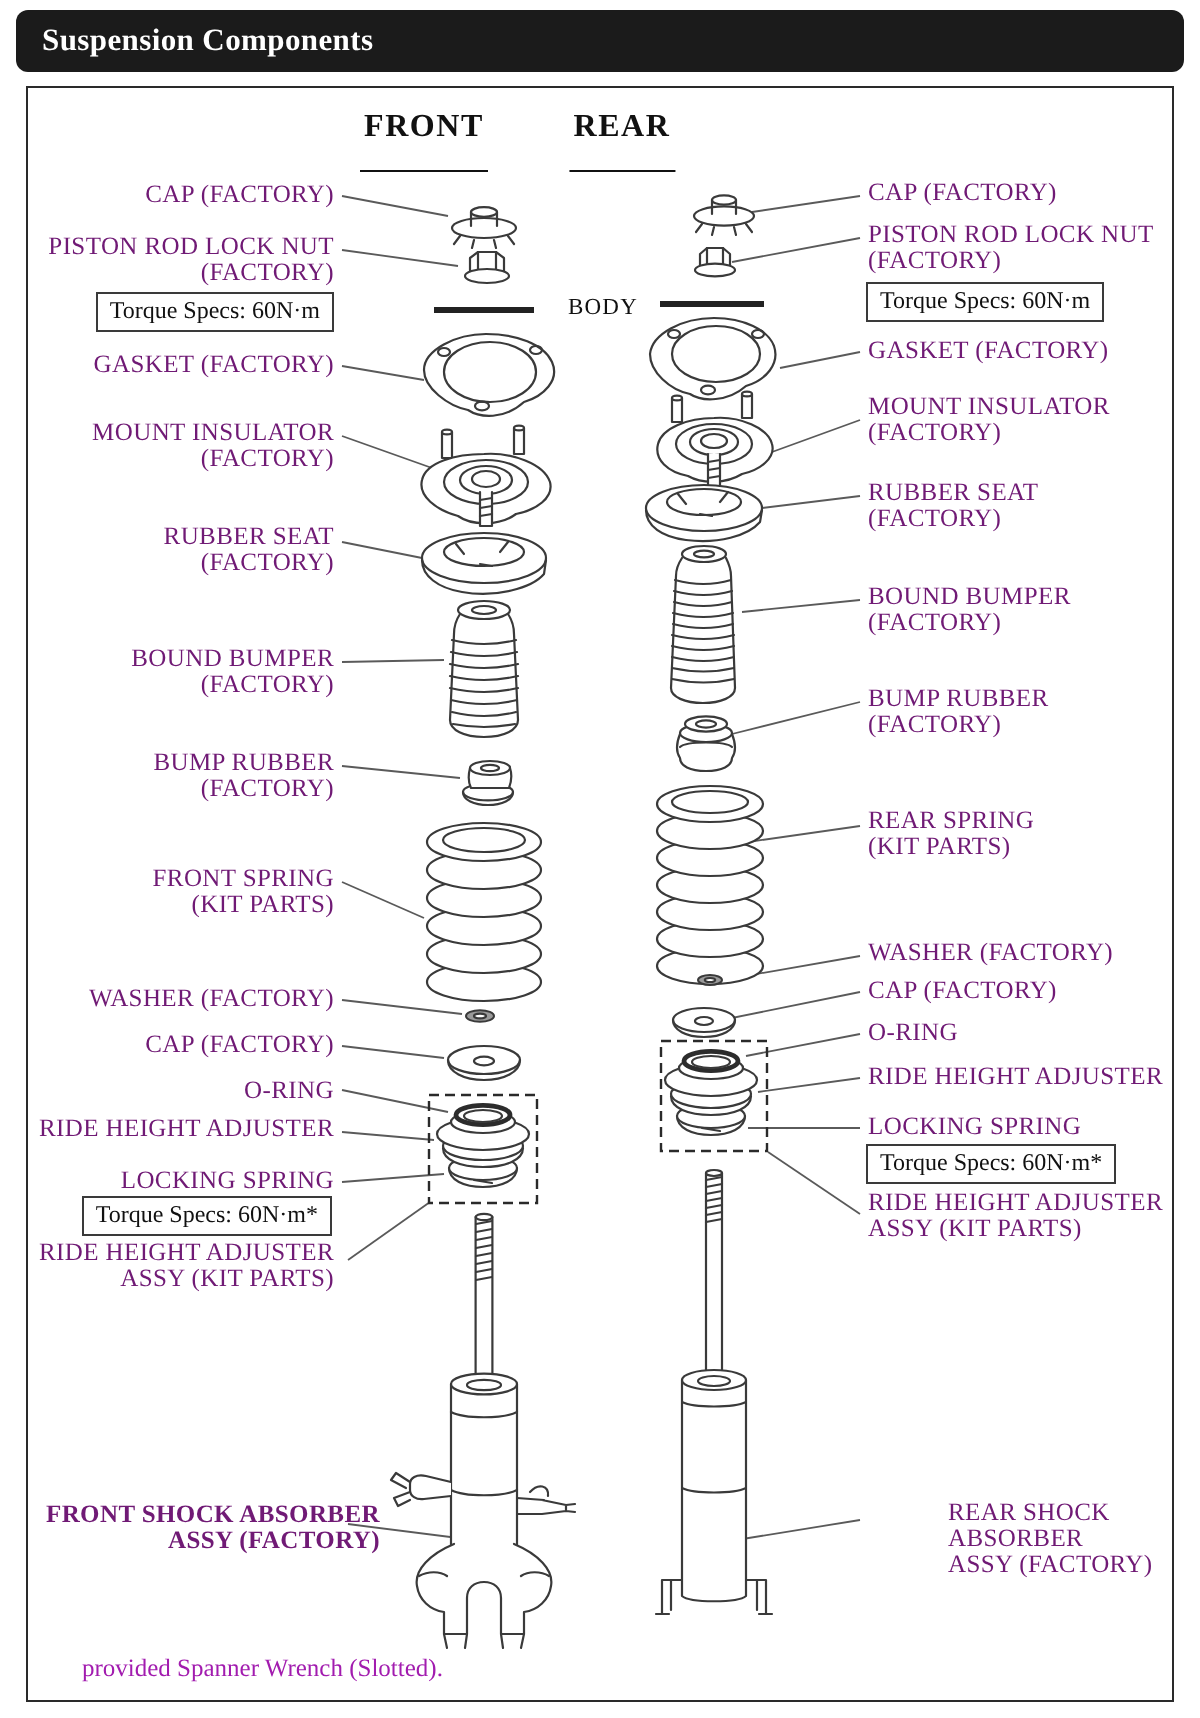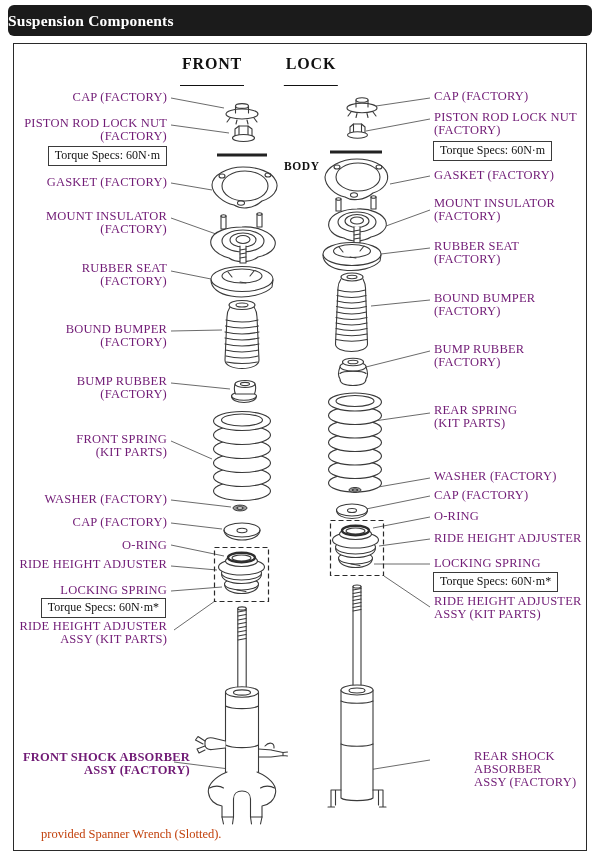--- a/index.html
+++ b/index.html
@@ -1,38 +1,38 @@
 <!DOCTYPE html>
 <html><head>
 <meta charset="utf-8">
 <style>
   html,body{margin:0;padding:0;background:#fff;}
   #page{position:relative;width:600px;height:859px;background:#fff;overflow:hidden;
         font-family:"Liberation Serif","DejaVu Serif",serif;}
   
   .titlebar{position:absolute;left:8px;top:5px;width:584px;height:31px;background:#1b1b1b;
             border-radius:6px;display:flex;align-items:center;}
-  .titlebar .t{color:#fff;font-weight:bold;font-size:15.5px;letter-spacing:.2px;}
+  .titlebar .t{color:#fff;font-weight:bold;font-size:15.5px;padding-left:13px;letter-spacing:.2px;}
   
   .frame{position:absolute;left:13px;top:43px;width:572px;height:806px;border:1px solid #2a2a2a;background:#fff;}
   
   .colhdr{position:absolute;top:55px;transform:translateX(-50%);font-size:16px;font-weight:bold;
           letter-spacing:.8px;color:#111;border-bottom:1.7px solid #111;padding:0 2px 12px 2px;}
   
-  .bodylbl{position:absolute;left:284px;top:160px;font-size:11.5px;font-weight:bold;letter-spacing:.6px;color:#111;}
+  .bodylbl{position:absolute;left:284px;top:148px;font-size:11.5px;font-weight:normal;letter-spacing:.6px;color:#111;}
   
   .lbl{position:absolute;font-size:12.5px;line-height:13px;color:#701a75;white-space:pre-line;letter-spacing:.2px;}
   .lbl.left{text-align:right;}
   .lbl.right{text-align:left;}
   
   .torque{position:absolute;font-size:12px;color:#111;border:1.4px solid #3a3a3a;padding:1px 6px 2px 6px;
           background:#fff;white-space:nowrap;}
   
   .fn1{position:absolute;left:29px;top:813px;font-size:12.5px;font-weight:600;color:#151515;}
-  .fn2{position:absolute;left:41px;top:827px;font-size:12.5px;color:#c2410c;}
+  .fn2{position:absolute;left:41px;top:827px;font-size:12.5px;color:#a21caf;}
   
   svg{position:absolute;left:0;top:0;}
   svg .s{stroke:#3a3a3a;stroke-width:1.1;fill:none;stroke-linecap:round;stroke-linejoin:round;}
   svg .sw{stroke:#3a3a3a;stroke-width:1.1;fill:#fff;stroke-linecap:round;stroke-linejoin:round;}
   svg .thick{stroke:#222;stroke-width:3;fill:none;}
   svg .ldr{stroke:#5a5a5a;stroke-width:0.9;fill:none;}
   svg .dash{stroke:#2a2a2a;stroke-width:1.2;fill:none;stroke-dasharray:5 3;}
   svg .oring{stroke:#2c2c2c;stroke-width:2.4;fill:#fff;}
   svg .gray{fill:#9a9a9a;stroke:#3a3a3a;stroke-width:1;}
 </style>
@@ -293,21 +293,21 @@
       <path class="s" d="M353,590 L361,588.5 M353,593.5 L361,592 M353,597 L361,595.5 M353,600.5 L361,599 M353,604 L361,602.5 M353,607.5 L361,606 M353,611 L361,609.5"></path>
       <path class="sw" d="M341,690 L341,798 C345,801.5 369,801.5 373,798 L373,690"></path>
       <ellipse class="sw" cx="357" cy="690" rx="16" ry="5"></ellipse>
       <ellipse class="s" cx="357" cy="690.5" rx="8" ry="2.5"></ellipse>
       <path class="s" d="M341,701 C347,704 367,704 373,701 M341,744 C347,747 367,747 373,744"></path>
       <path class="s" d="M341,790 L331,790 L331,807 M335.5,790 L335.5,805 M373,790 L383,790 L383,807 M378.5,790 L378.5,805 M328,807 L334.5,807 M379.5,807 L386,807"></path>
     </g>
   </svg>
 
   <div class="colhdr" style="left:212px;">FRONT</div>
-  <div class="colhdr" style="left:311px;">LOCK</div>
+  <div class="colhdr" style="left:311px;">REAR</div>
 
   <div class="bodylbl">BODY</div>
 
   <div class="lbl left" style="top:91px;right:433px;">CAP (FACTORY)</div>
   <div class="lbl left" style="top:117px;right:433px;">PISTON ROD LOCK NUT
 (FACTORY)</div>
   <div class="torque" style="top:146px;right:433px;">Torque Specs: 60N·m</div>
   <div class="lbl left" style="top:176px;right:433px;">GASKET (FACTORY)</div>
   <div class="lbl left" style="top:210px;right:433px;">MOUNT INSULATOR
 (FACTORY)</div>

